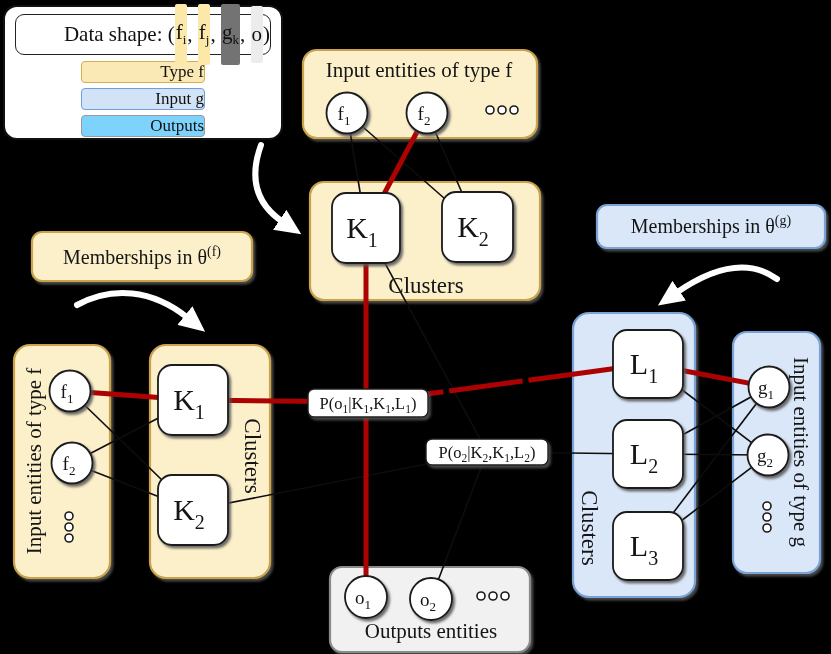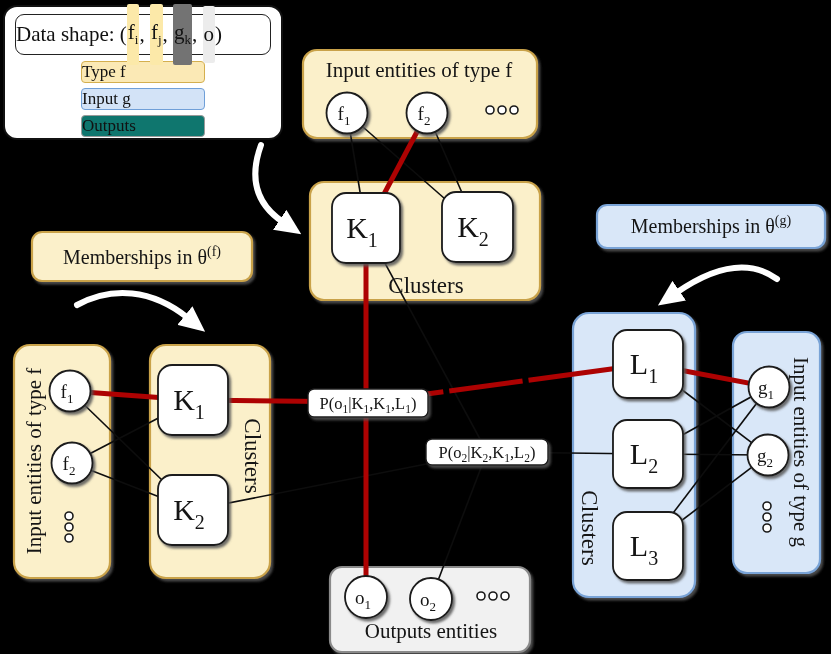--- a/index.html
+++ b/index.html
@@ -24,31 +24,31 @@
   .node-big-sub{font-size:20px;}
   .node-sm{font-size:19px;}
   .node-sm-sub{font-size:13px;}
   .pmain{font-size:16.5px;}
   .psub{font-size:11.5px;}
   .swoosh{stroke:#fff;stroke-width:6;fill:none;stroke-linecap:round;}
   
   .legend{position:absolute;left:3px;top:5px;width:280px;height:135px;background:#fff;
           border:2.4px solid #111;border-radius:14px;box-sizing:border-box;}
   .legend-shape{margin:7px 10px 6px 10px;height:39px;border:1.6px solid #222;border-radius:9px;
-          display:flex;align-items:center;justify-content:flex-start;font-size:21px;white-space:pre;color:#111;}
+          display:flex;align-items:center;justify-content:flex-end;font-size:21px;white-space:pre;color:#111;}
   .legend-shape sub{font-size:0.62em;}
   .hl{padding:16px 1px;border-radius:2px;}
   .hl-f{background:#fce9a9;}
   .hl-g{background:#737373;}
   .hl-o{background:#ececec;}
-  .pill{width:122px;height:20px;margin:5px auto 0 auto;border-radius:4px;text-align:left;
+  .pill{width:122px;height:20px;margin:5px auto 0 auto;border-radius:4px;text-align:right;
         font-size:17px;line-height:20px;color:#111;box-sizing:content-box;}
   .pill-f{background:#fbe9b5;border:1.6px solid #d4af4f;}
   .pill-g{background:#d3e3f7;border:1.6px solid #6f9fd8;}
-  .pill-o{background:#0f766e;border:1.6px solid #9a9a9a;}
+  .pill-o{background:#7dd3fc;border:1.6px solid #9a9a9a;}
 </style>
 </head>
 <body>
 
 <div class="stage">
 <svg width="831" height="654" viewBox="0 0 831 654">
   <defs>
     <filter id="ds" x="-20%" y="-20%" width="160%" height="160%">
       <feDropShadow dx="2.2" dy="2.5" stdDeviation="1.2" flood-color="#555" flood-opacity="0.85"></feDropShadow>
     </filter>

